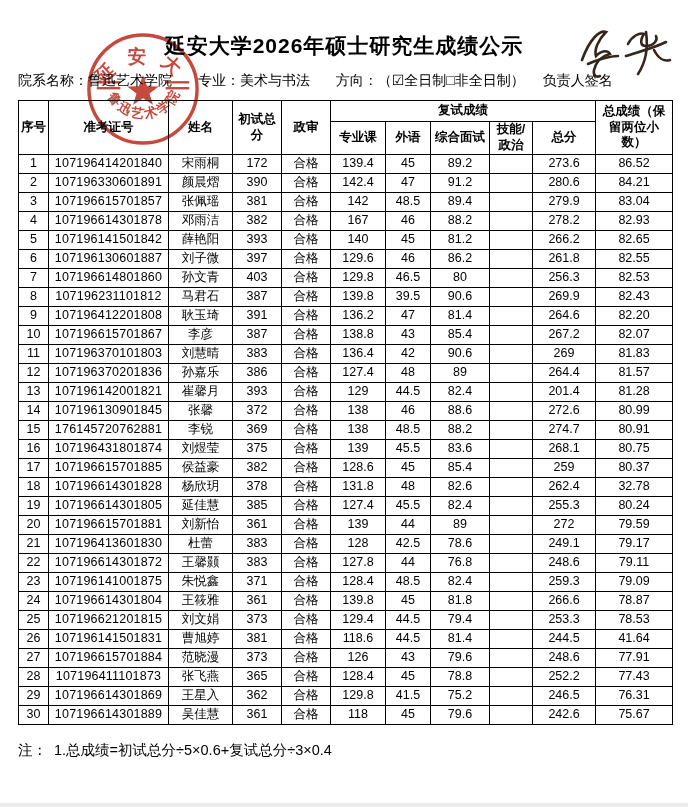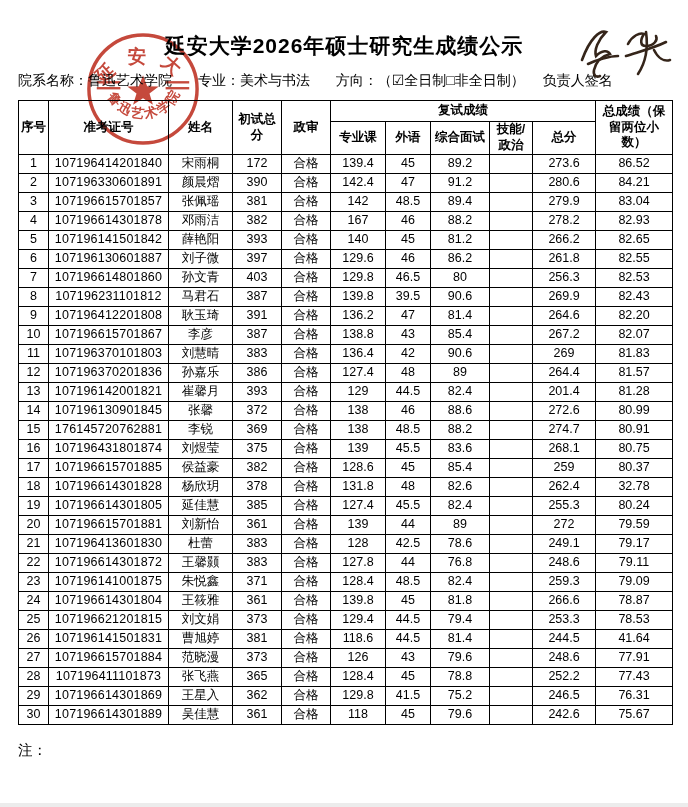--- a/index.html
+++ b/index.html
@@ -466,20 +466,21 @@
           <td></td>
           <td>242.6</td>
           <td>75.67</td>
         </tr>
       </tbody>
   </table>
 
   <div class="notes">
     <div class="note-row">
       <span class="note-prefix">注：</span>
+      <span>1.总成绩=初试总分÷5×0.6+复试总分÷3×0.4</span>
     </div>
   </div>
 
   <svg class="stamp" viewBox="0 0 120 120">
     <defs>
       <path id="arcTop" d="M 17,68 A 44,44 0 0 1 103,68" fill="none"></path>
       <path id="arcBottom" d="M 22,62 A 40,40 0 0 0 98,62" fill="none"></path>
     </defs>
     <circle cx="60" cy="60" r="55" fill="none" stroke="#c0392b" stroke-width="3.5"></circle>
     <text fill="#c0392b" font-size="19" font-weight="bold" letter-spacing="13">

